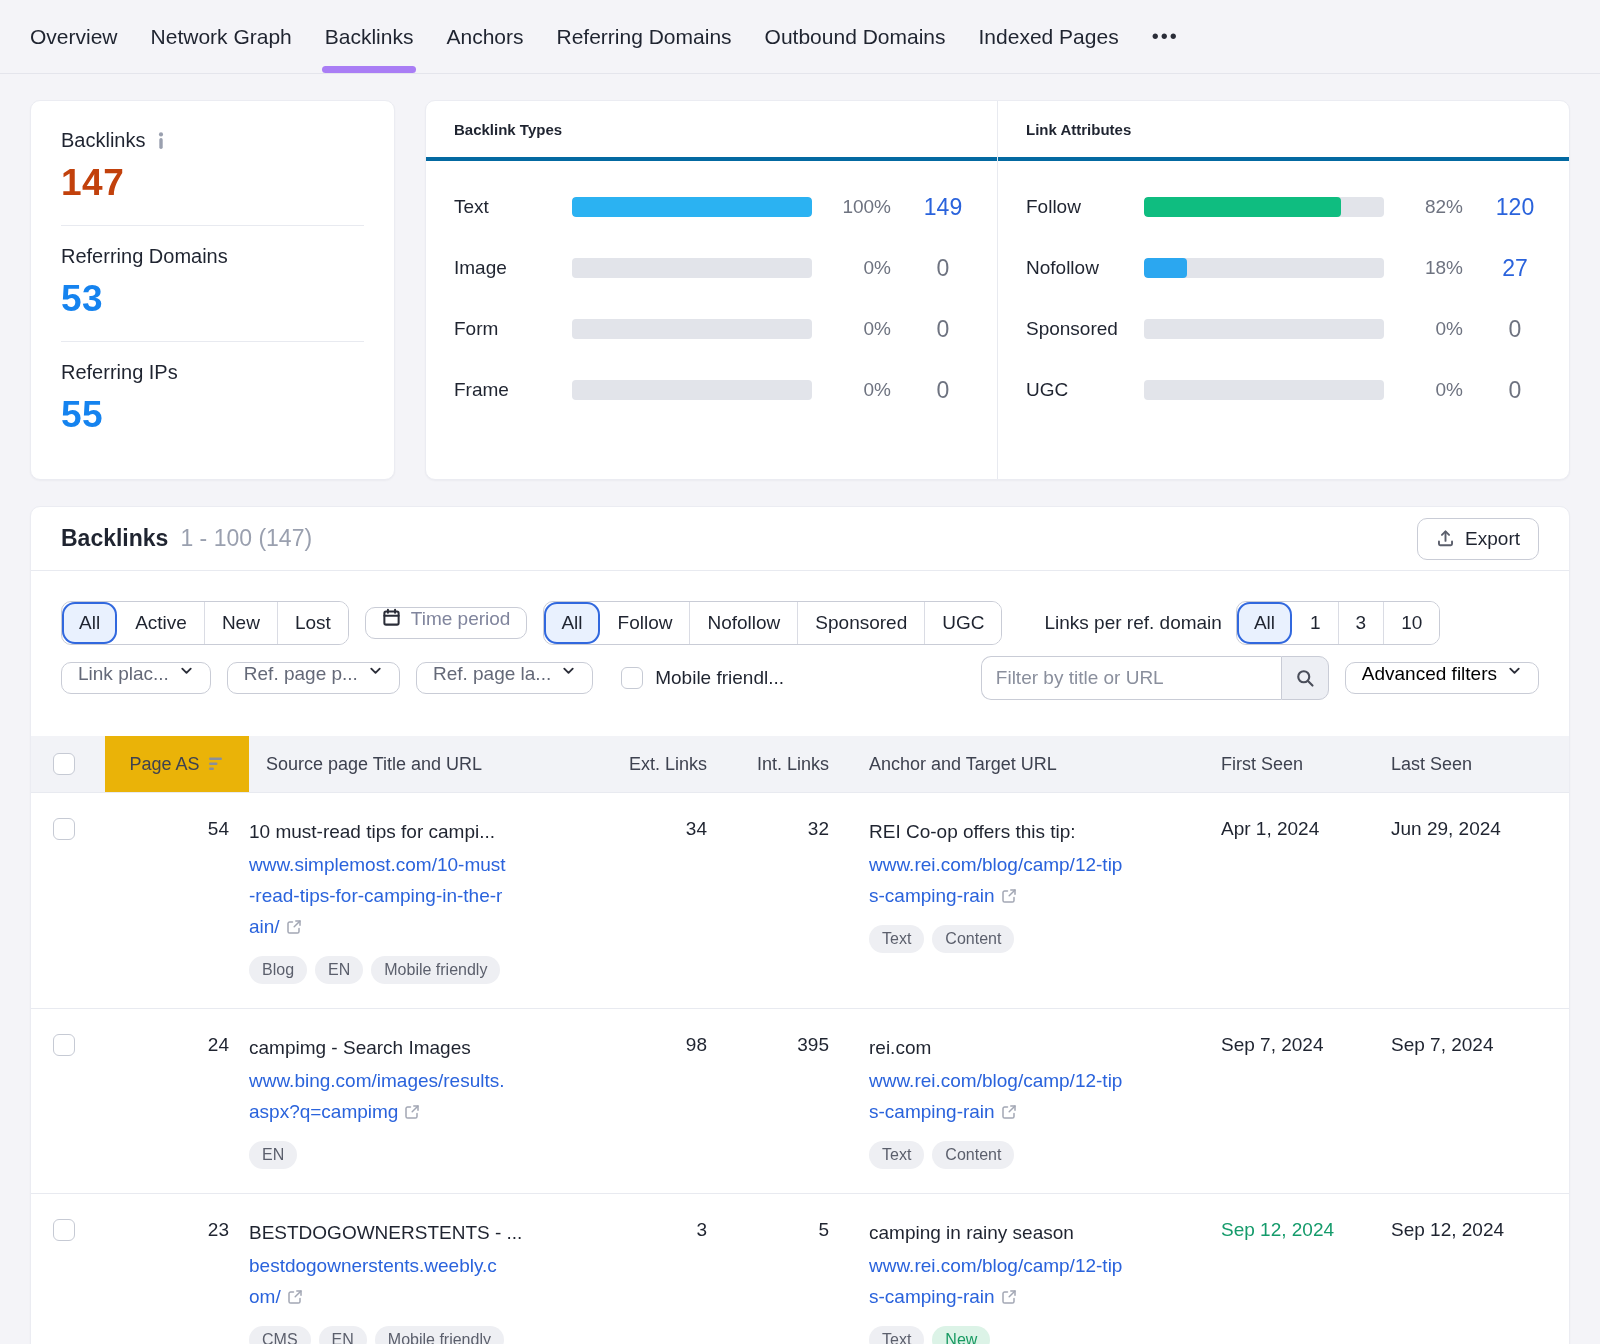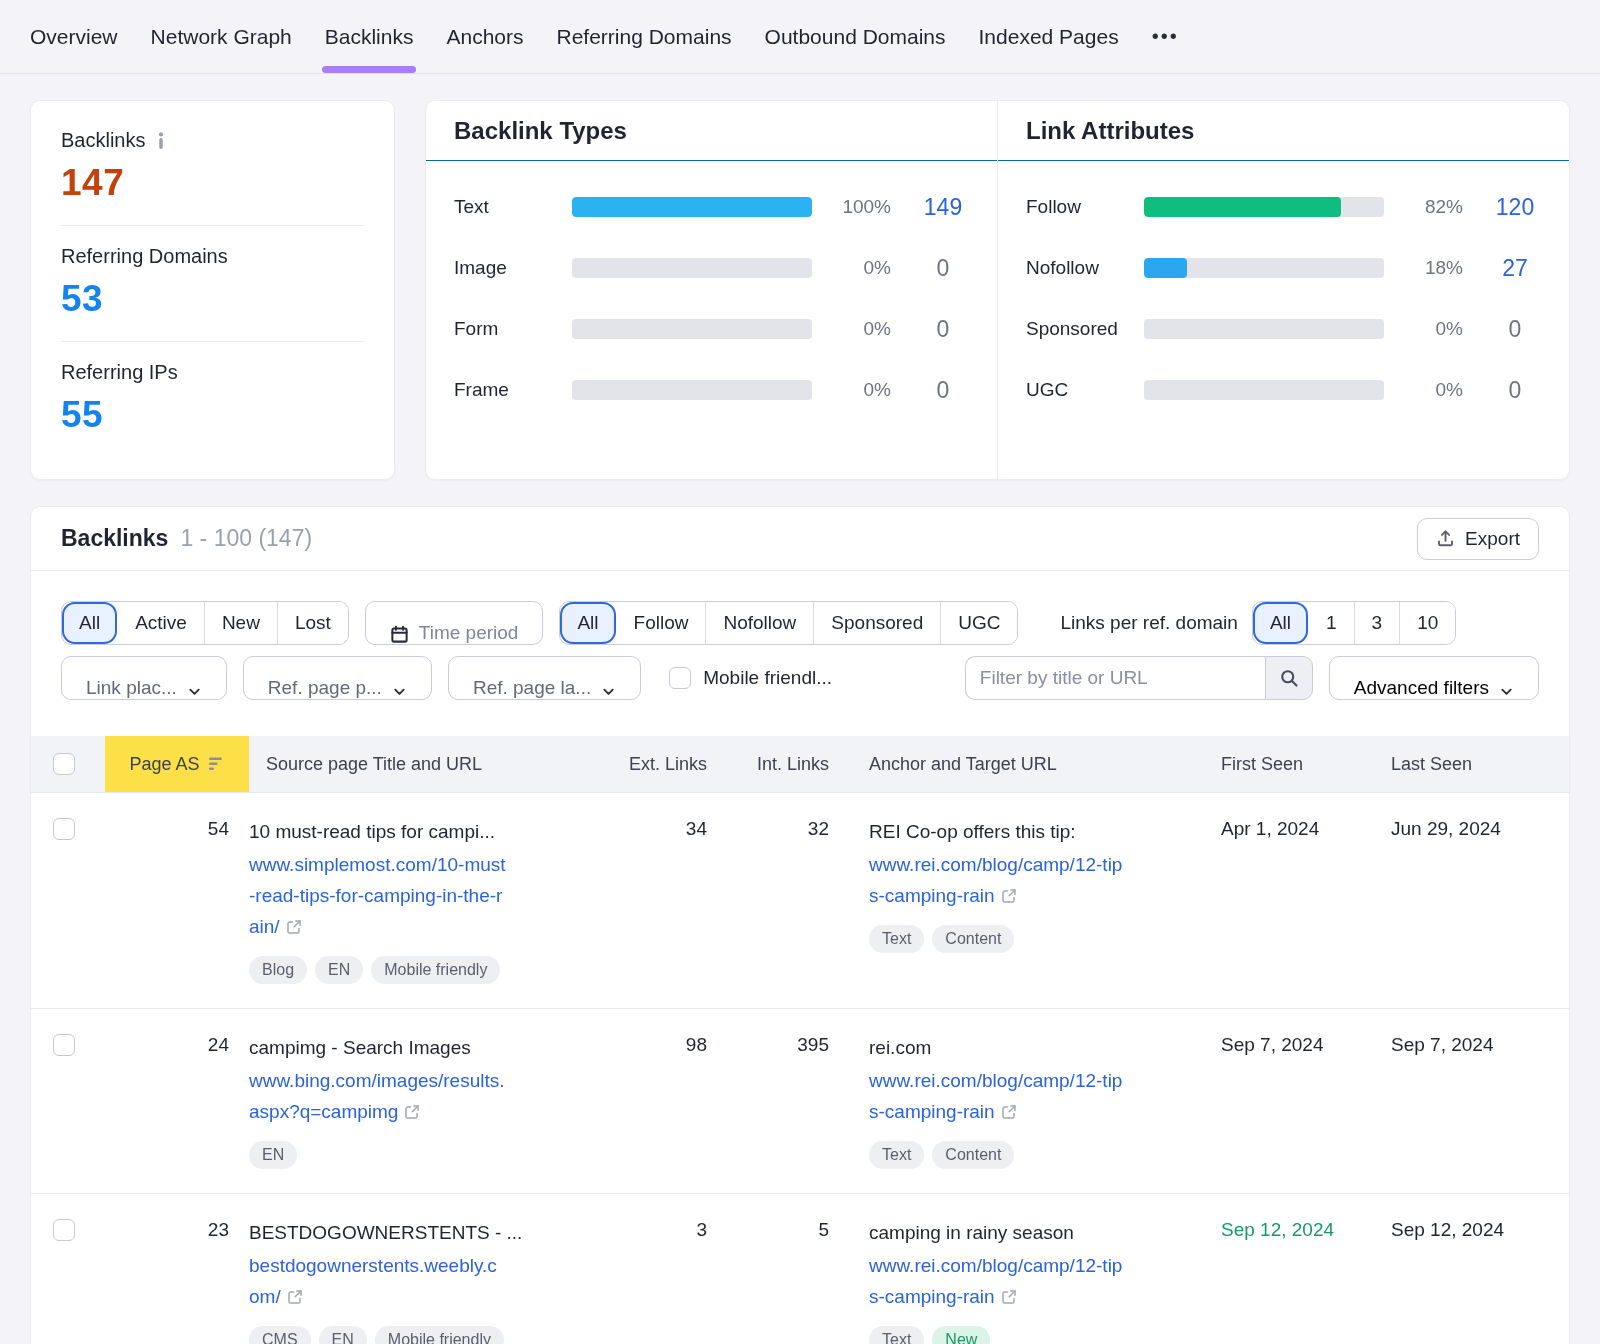--- a/index.html
+++ b/index.html
@@ -32,21 +32,21 @@
   .stats-card { width:365px; height:380px; padding:28px 30px; }
   .stat-label-row { display:flex; align-items:center; gap:10px; }
   .stat-label { font-size:20px; color:#1F2430; }
   .stat-value { font-size:37px; font-weight:700; margin-top:10px; letter-spacing:.5px; }
   .stats-card hr { border:none; border-top:1px solid #E8EAF0; margin:21px 0 19px; }
   .types-card { flex:1; height:380px; display:flex; }
   .half { flex:1; min-width:0; display:flex; flex-direction:column; }
   .half + .half { border-left:1px solid #E8EAF0; }
   .half-header {
     height:60px; flex:0 0 60px; display:flex; align-items:center; padding:0 28px;
-    border-bottom:1px solid #0369a1; font-size:24px; font-weight:700;
+    border-bottom:4px solid #0369a1; font-size:15px; font-weight:700;
   }
   .bars { padding:34px 28px 0; display:flex; flex-direction:column; gap:37px; }
   .bar-row { display:flex; align-items:center; height:24px; }
   .bar-label { flex:0 0 118px; font-size:19px; }
   .bar-track { flex:0 0 240px; height:20px; border-radius:4px; background:#E2E4EA; overflow:hidden; }
   .bar-fill { display:block; height:100%; border-radius:4px; }
   .bar-pct { flex:1; text-align:right; font-size:19px; color:#6E7380; padding-right:26px; }
   .bar-count { flex:0 0 52px; text-align:center; font-size:23px; cursor:pointer; }
   
   .table-card { margin:26px 30px 0; border-radius:10px 10px 0 0; height:900px; }
@@ -64,21 +64,21 @@
   .seg { display:flex; align-items:stretch; height:44px; border:1px solid #C9CCD6; border-radius:10px; background:#fff; overflow:hidden; }
   .seg .seg-btn {
     padding:0 17px; display:flex; align-items:center; font-size:19px; color:#1F2430;
     background:#fff; border:none; border-left:1px solid #DADCE4; cursor:pointer; white-space:nowrap;
     font-family:"Liberation Sans", sans-serif;
   }
   .seg .seg-btn:first-child { border-left:none; }
   .seg .seg-btn.sel { background:#E9F1FE; box-shadow:inset 0 0 0 2px #3168DE; border-radius:13px; }
   .seg .seg-btn.sel + .seg-btn { border-left-color:transparent; }
   .btn-like {
-    height:44px; display:inline-flex; align-items:flex-end; gap:10px; padding:0 24px;
+    height:32px; display:inline-flex; align-items:flex-start; gap:10px; padding:0 16px;
     border:1px solid #C9CCD6; border-radius:10px; background:#fff; font-size:19px; cursor:pointer;
     white-space:nowrap; font-family:"Liberation Sans", sans-serif;
   }
   .muted-text { color:#80859
 3; }
   .gray-text { color:#646978; }
   .inline-label { font-size:19px; margin-left:26px; margin-right:-2px; white-space:nowrap; }
   .checkbox {
     width:22px; height:22px; border:1px solid #C6CAD4; border-radius:6px; background:#fff;
     display:inline-block; cursor:pointer; flex:0 0 auto;
@@ -93,21 +93,21 @@
   .searchbox input::placeholder { color:#8A8F9D; }
   .search-btn {
     width:48px; border:1px solid #C9CCD6; border-radius:0 10px 10px 0; background:#EDEFF4;
     display:flex; align-items:center; justify-content:center; cursor:pointer;
   }
   
   .grid { display:grid; grid-template-columns:74px 144px 330px 130px 122px 390px 170px 155px; }
   .thead { background:#F2F3F7; height:56px; font-size:18px; color:#3E4250; }
   .thead .hc { display:flex; align-items:center; }
   .hc-check { padding-left:22px; }
-  .hc-as { background:#fde047; justify-content:center; gap:9px; cursor:pointer; }
+  .hc-as { background:#eab308; justify-content:center; gap:9px; cursor:pointer; }
   .hc-source { padding-left:17px; }
   .hc-ext, .hc-int { justify-content:flex-end; padding-right:2px; }
   .hc-anchor { padding-left:38px; }
   .trow { border-top:1px solid #E8EAF0; padding:25px 0 24px; }
   .trow:first-of-type { border-top:none; }
   .c { font-size:19px; }
   .c-check { padding-left:22px; }
   .c-as { text-align:right; padding-right:20px; }
   .c-ext, .c-int { text-align:right; padding-right:2px; }
   .c-anchor { padding-left:38px; }

